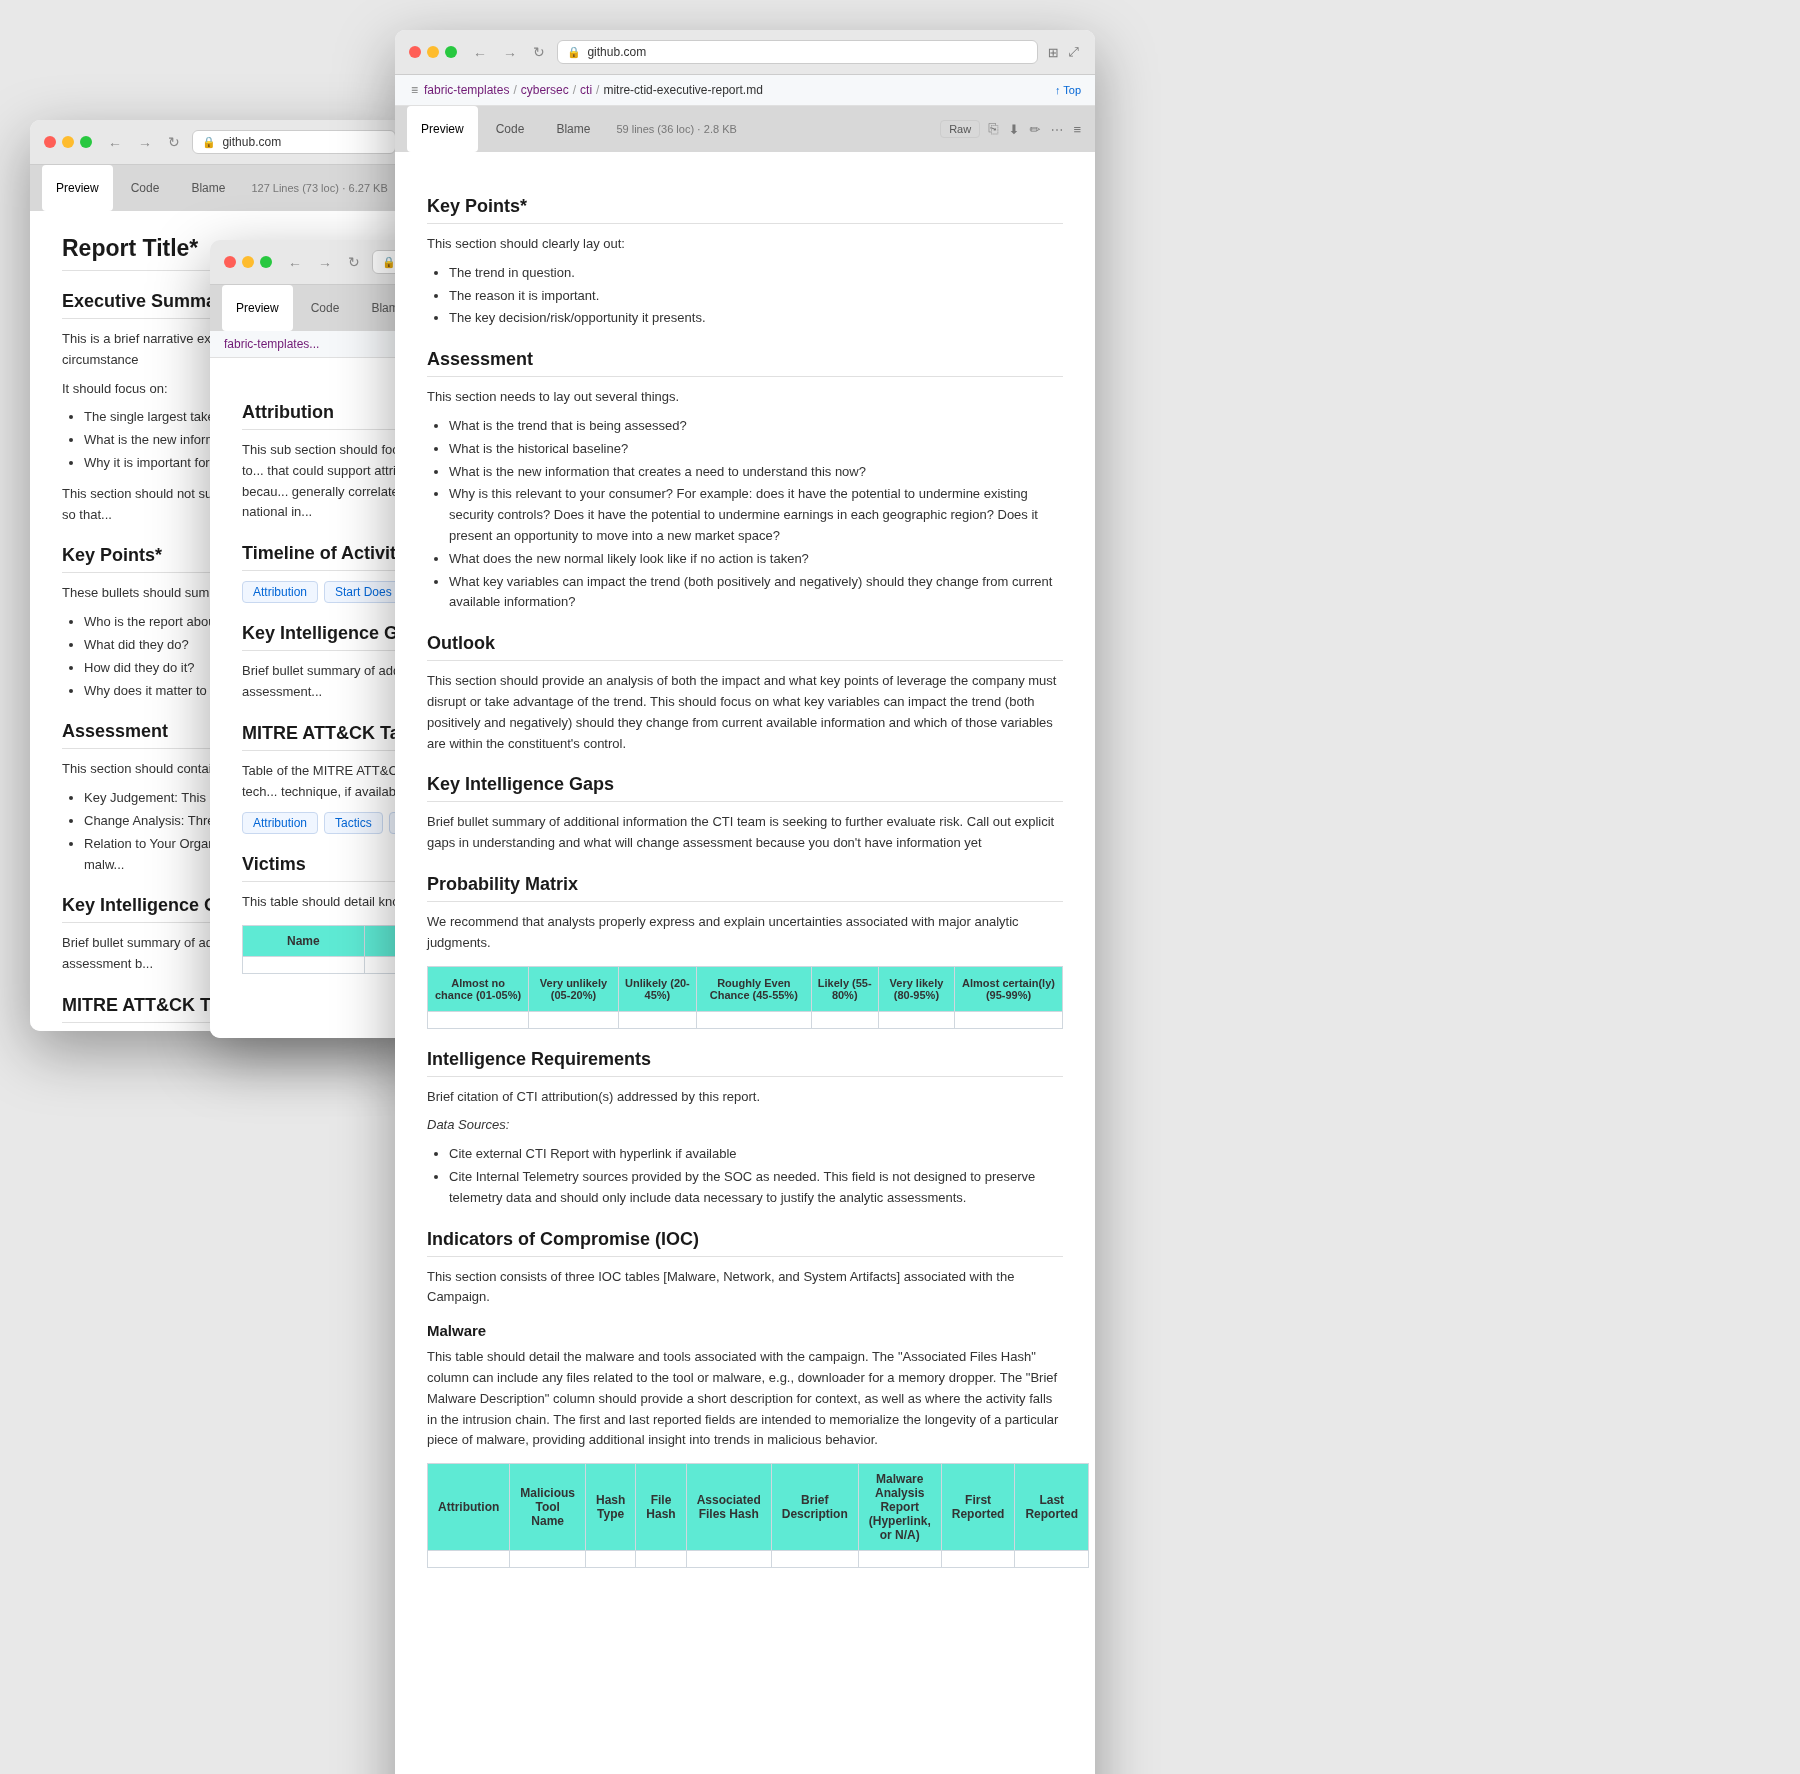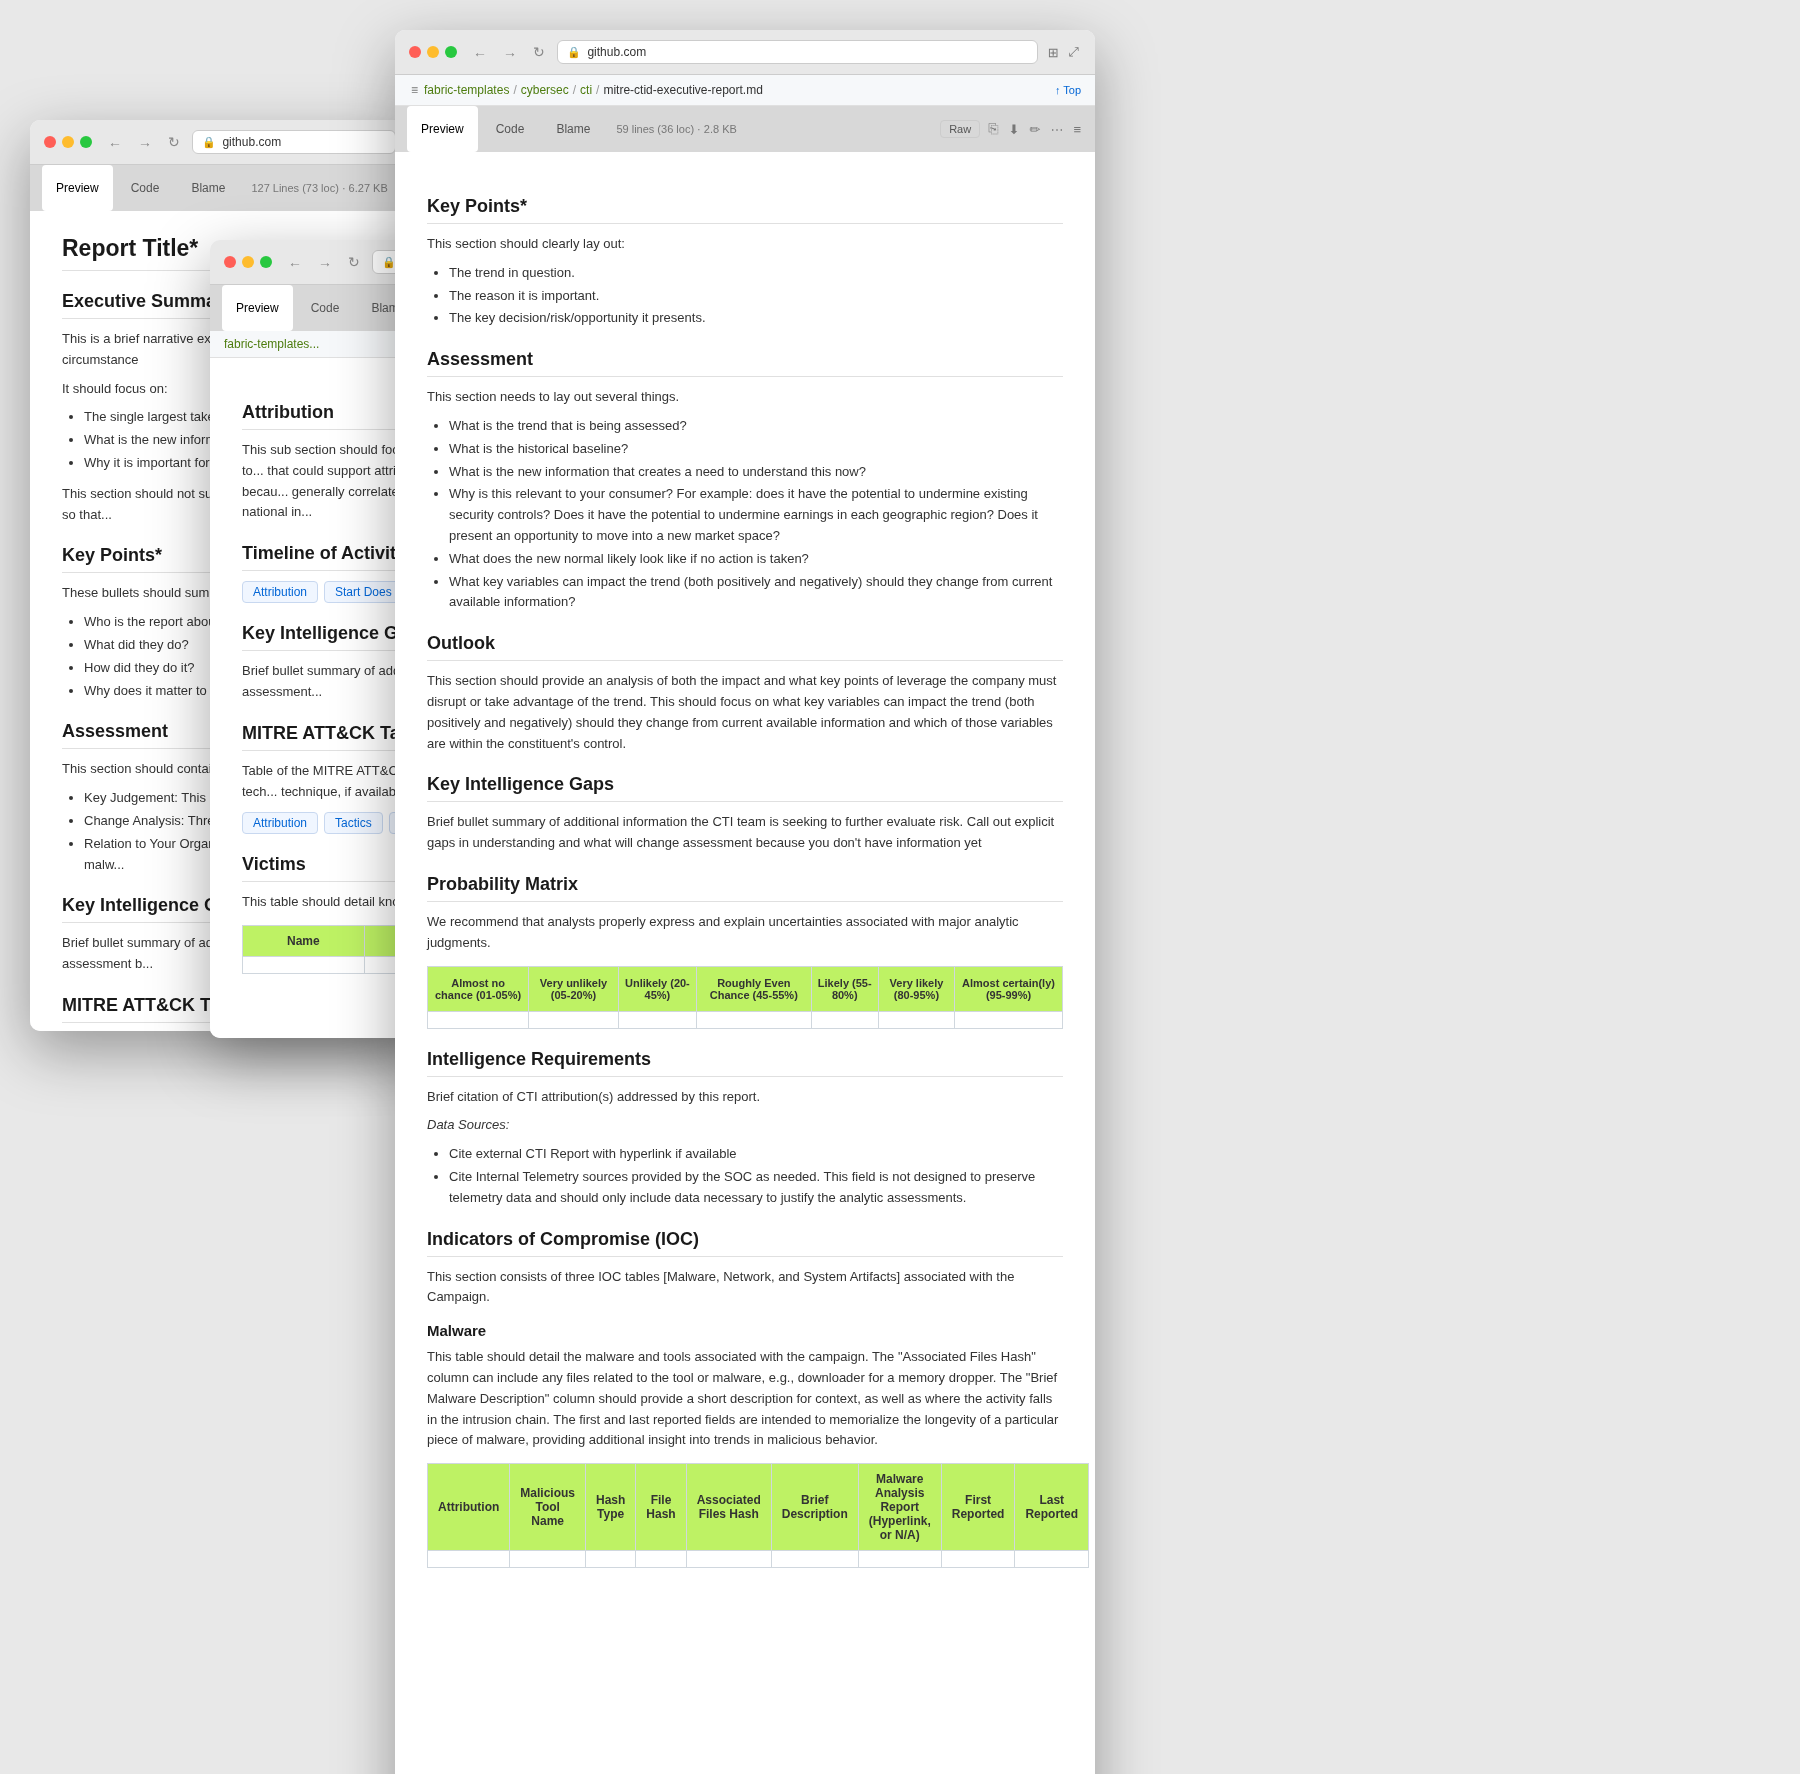--- a/index.html
+++ b/index.html
@@ -171,21 +171,21 @@
     }
 
     .md-table {
       width: 100%;
       border-collapse: collapse;
       margin: 12px 0;
       font-size: 12px;
     }
 
     .md-table th {
-      background: #bef264;
+      background: #5eead4;
       border: 1px solid #d0d7de;
       padding: 8px 10px;
       text-align: center;
       font-weight: 600;
       color: #333;
       font-size: 12px;
     }
 
     .md-table td {
       border: 1px solid #d0d7de;
@@ -266,21 +266,21 @@
       padding: 6px 14px;
       display: flex;
       align-items: center;
       gap: 4px;
       font-size: 12px;
       color: #555;
       border-bottom: 1px solid #e0e0e0;
     }
 
     .breadcrumb-link {
-      color: #4d7c0f;
+      color: #701a75;
       text-decoration: none;
       cursor: pointer;
     }
 
     .breadcrumb-sep { color: #999; }
 
     .breadcrumb-current { color: #333; font-weight: 500; }
 
     .top-right-corner {
       margin-left: auto;

